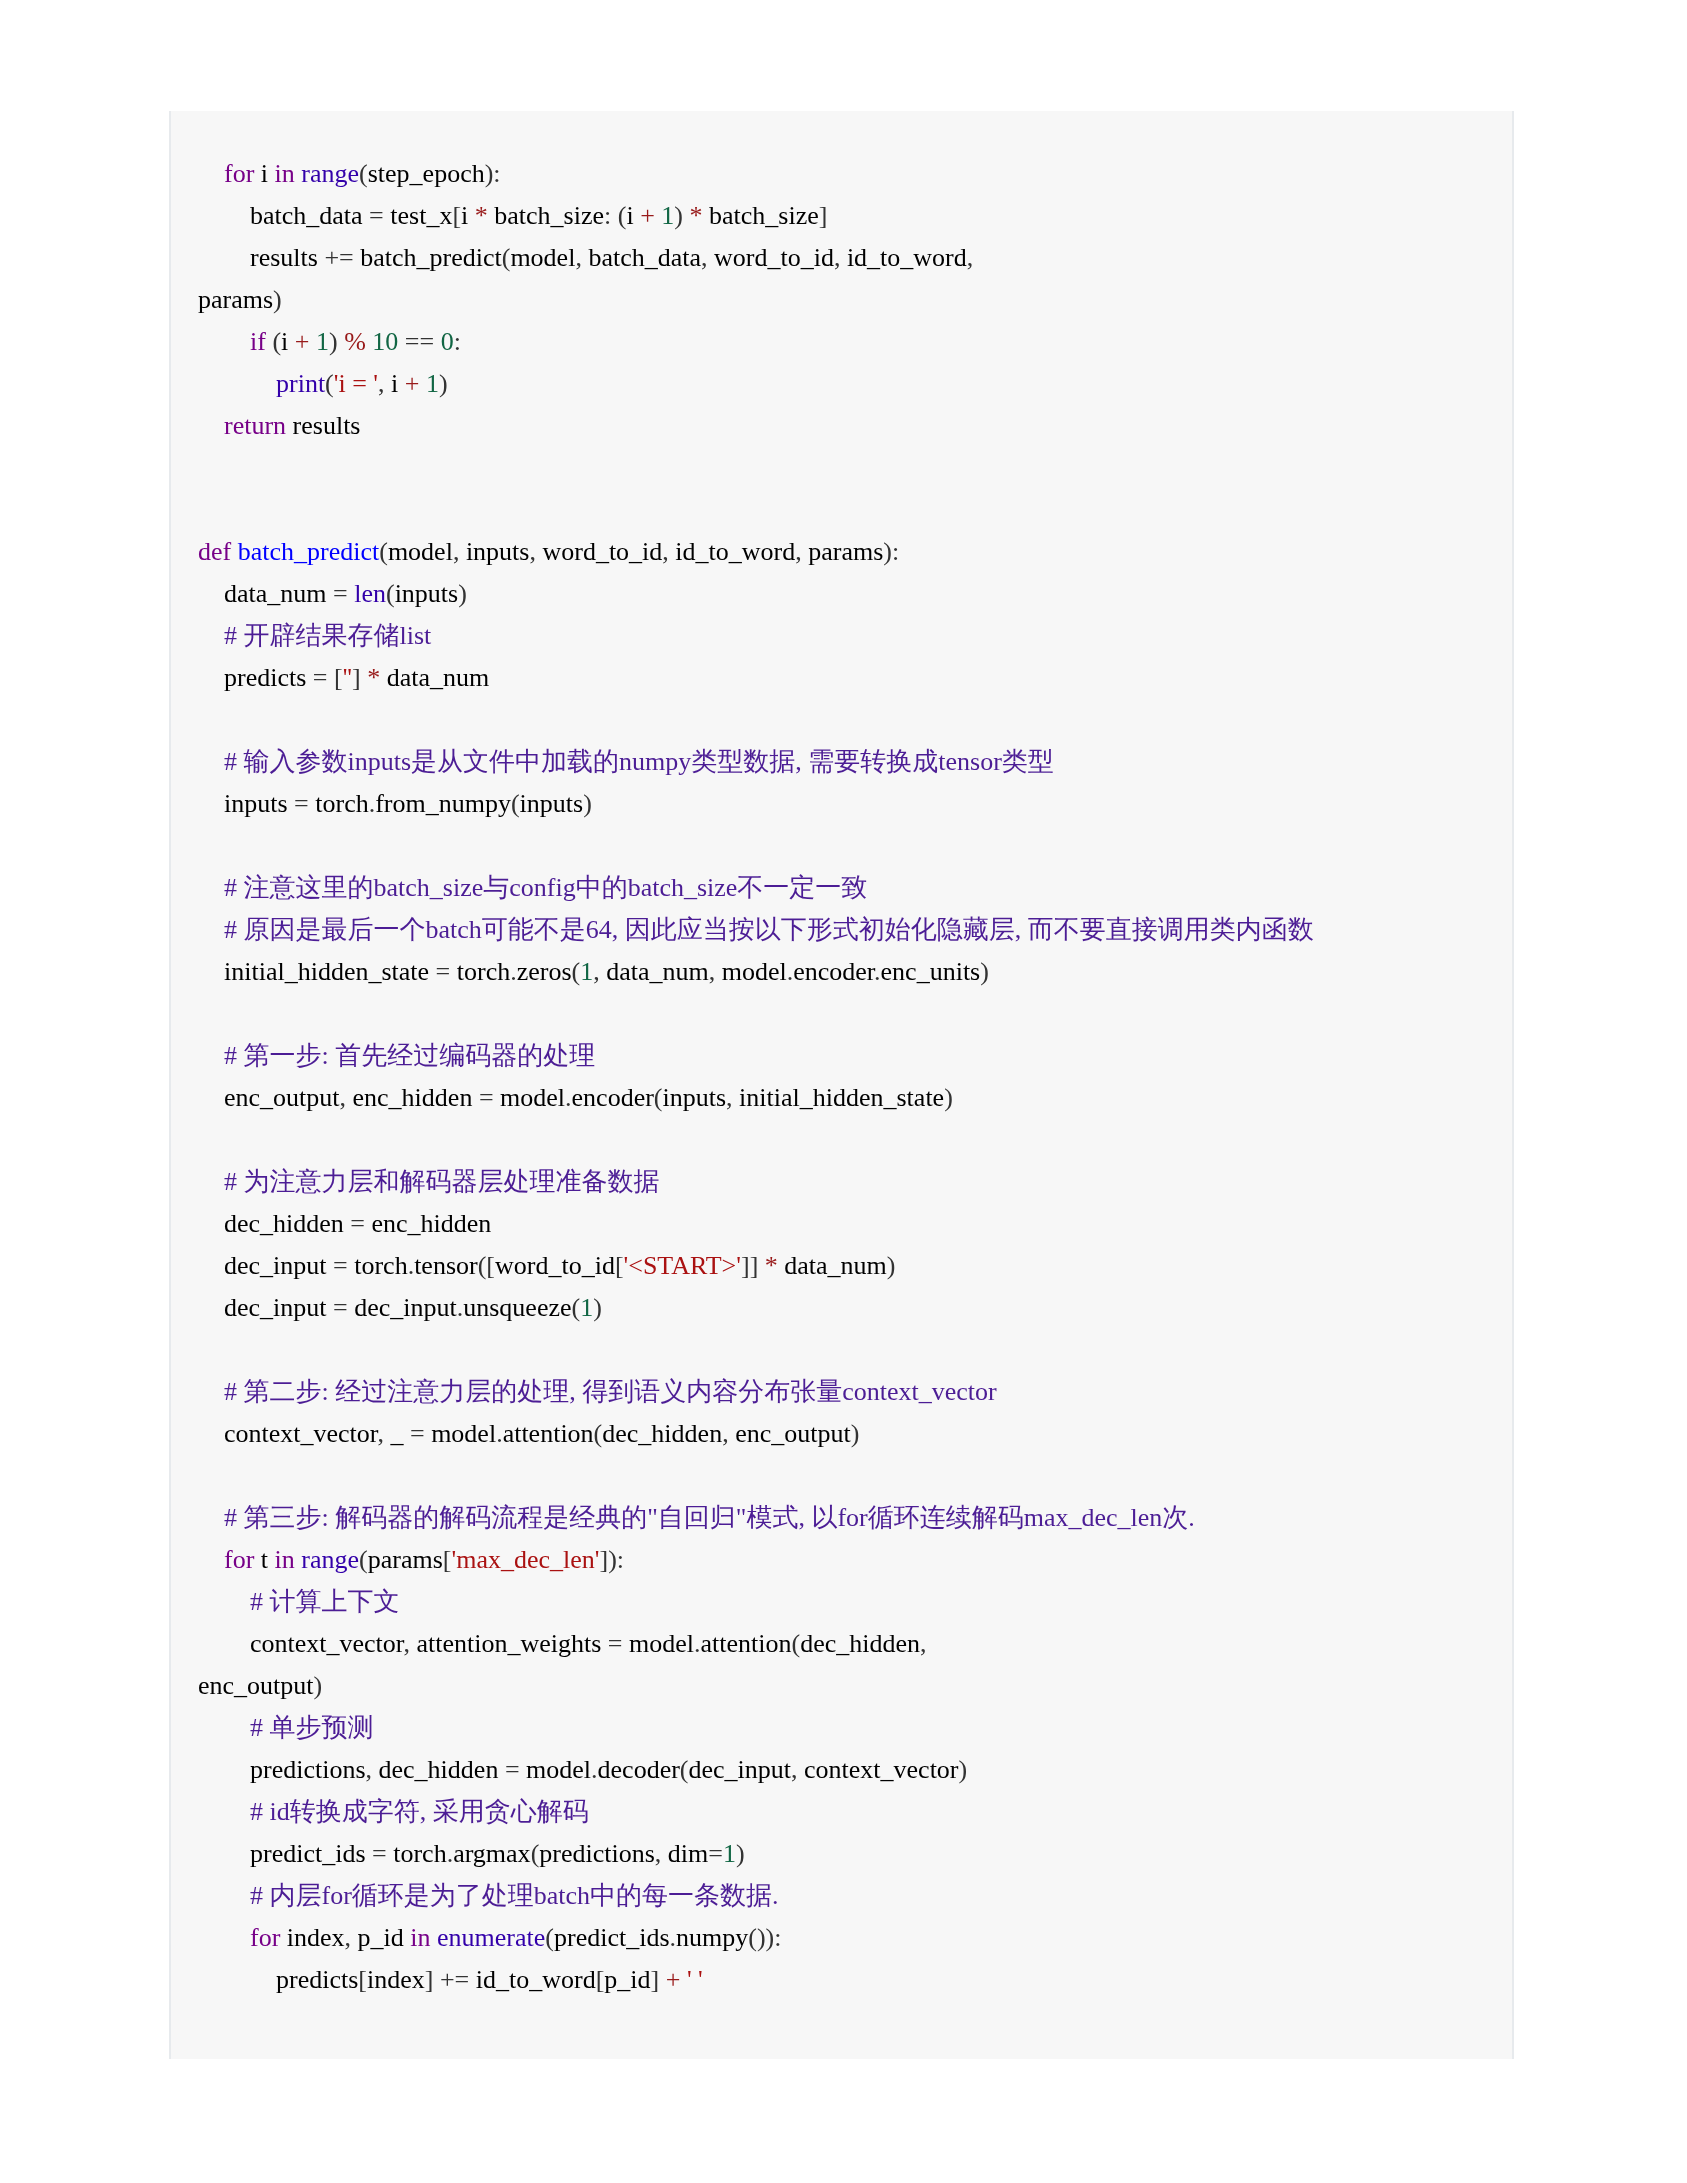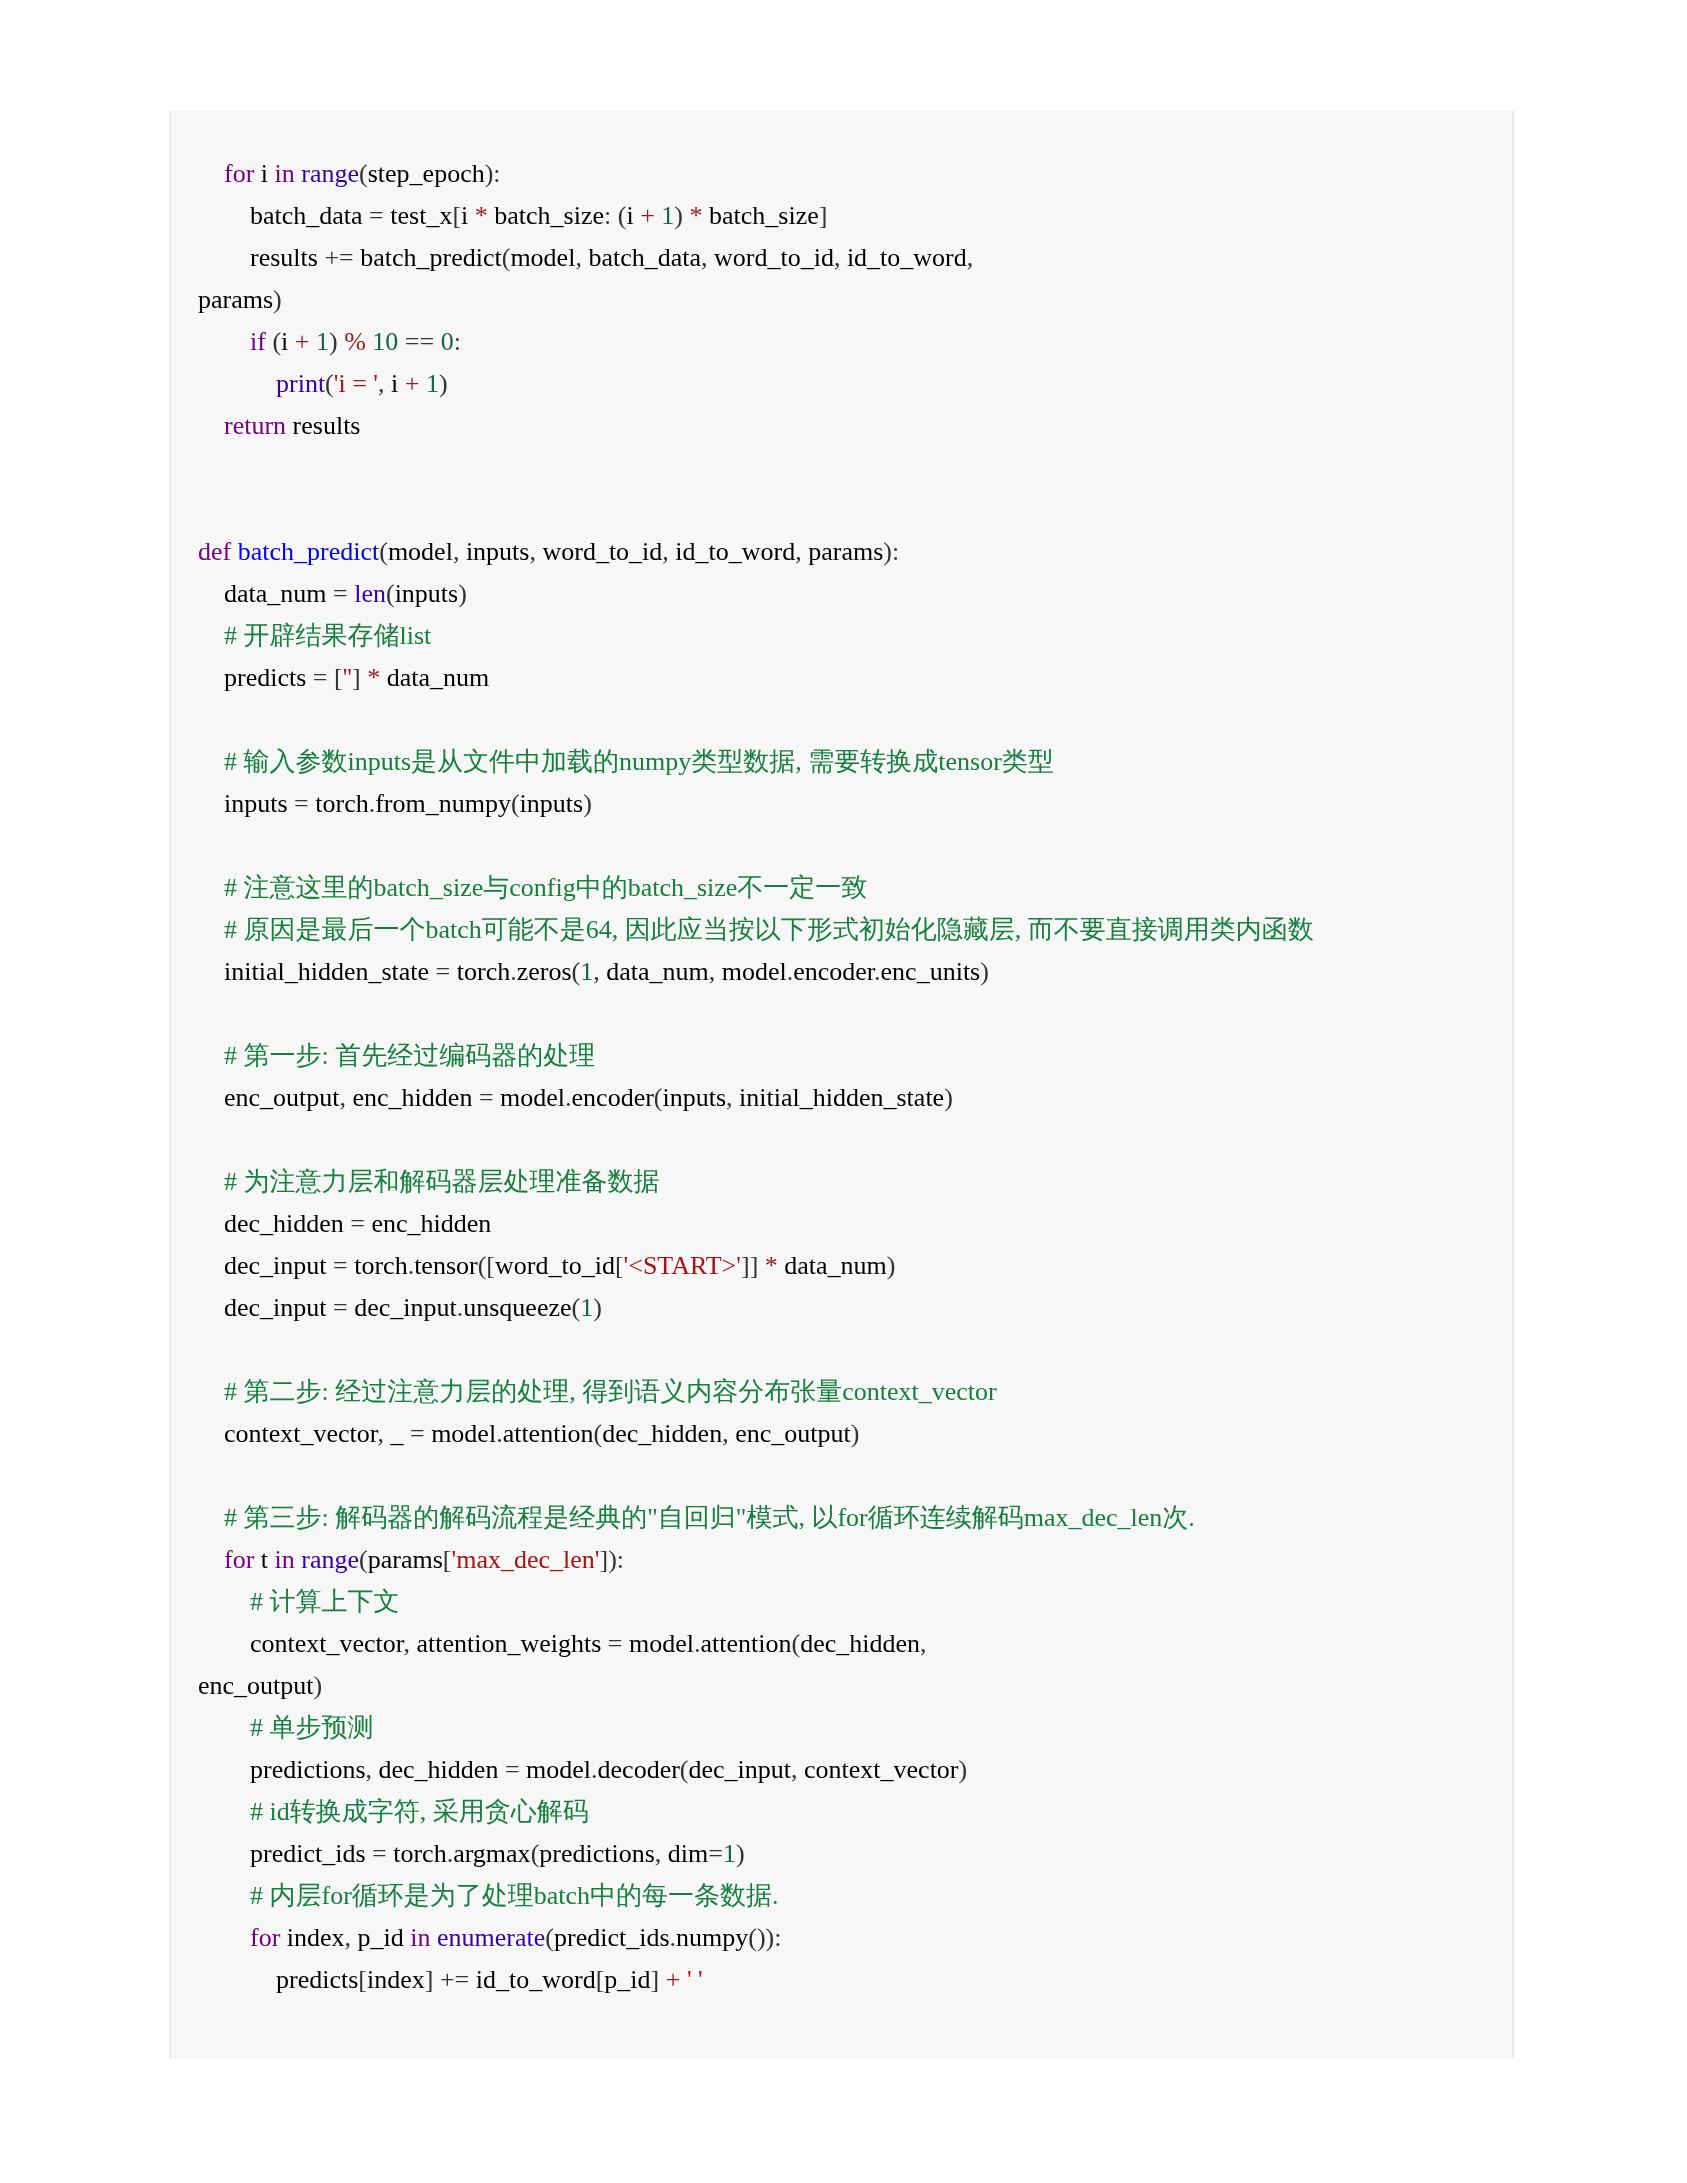--- a/index.html
+++ b/index.html
@@ -23,21 +23,21 @@
     white-space: pre;
   }
   .line { display: block; height: 42px; white-space: pre; }
   .t-kw { color: #770088; }
   .t-bi { color: #3300aa; }
   .t-def { color: #0000ff; }
   .t-str { color: #aa1111; }
   .t-num { color: #116644; }
   .t-op { color: #981a1a; }
   .t-punc { color: #333333; }
-  .t-com { color: #15803d; }
+  .t-com { color: #4c1d95; }
   .t-plain { color: #000000; }
 </style>
 </head>
 <body>
 
 <div class="code-block">
   <div class="code" id="code-body"><div class="line"><span class="t-plain">    </span><span class="t-kw">for</span><span class="t-plain"> i </span><span class="t-kw">in</span><span class="t-plain"> </span><span class="t-bi">range</span><span class="t-punc">(</span><span class="t-plain">step_epoch</span><span class="t-punc">):</span></div><div class="line"><span class="t-plain">        batch_data </span><span class="t-punc">=</span><span class="t-plain"> test_x</span><span class="t-punc">[</span><span class="t-plain">i </span><span class="t-op">*</span><span class="t-plain"> batch_size</span><span class="t-punc">:</span><span class="t-plain"> </span><span class="t-punc">(</span><span class="t-plain">i </span><span class="t-op">+</span><span class="t-plain"> </span><span class="t-num">1</span><span class="t-punc">)</span><span class="t-plain"> </span><span class="t-op">*</span><span class="t-plain"> batch_size</span><span class="t-punc">]</span></div><div class="line"><span class="t-plain">        results </span><span class="t-punc">+=</span><span class="t-plain"> batch_predict</span><span class="t-punc">(</span><span class="t-plain">model</span><span class="t-punc">,</span><span class="t-plain"> batch_data</span><span class="t-punc">,</span><span class="t-plain"> word_to_id</span><span class="t-punc">,</span><span class="t-plain"> id_to_word</span><span class="t-punc">,</span></div><div class="line"><span class="t-plain">params</span><span class="t-punc">)</span></div><div class="line"><span class="t-plain">        </span><span class="t-kw">if</span><span class="t-plain"> </span><span class="t-punc">(</span><span class="t-plain">i </span><span class="t-op">+</span><span class="t-plain"> </span><span class="t-num">1</span><span class="t-punc">)</span><span class="t-plain"> </span><span class="t-op">%</span><span class="t-plain"> </span><span class="t-num">10</span><span class="t-plain"> </span><span class="t-punc">==</span><span class="t-plain"> </span><span class="t-num">0</span><span class="t-punc">:</span></div><div class="line"><span class="t-plain">            </span><span class="t-bi">print</span><span class="t-punc">(</span><span class="t-str">'i = '</span><span class="t-punc">,</span><span class="t-plain"> i </span><span class="t-op">+</span><span class="t-plain"> </span><span class="t-num">1</span><span class="t-punc">)</span></div><div class="line"><span class="t-plain">    </span><span class="t-kw">return</span><span class="t-plain"> results</span></div><div class="line"></div><div class="line"></div><div class="line"><span class="t-kw">def</span><span class="t-plain"> </span><span class="t-def">batch_predict</span><span class="t-punc">(</span><span class="t-plain">model</span><span class="t-punc">,</span><span class="t-plain"> inputs</span><span class="t-punc">,</span><span class="t-plain"> word_to_id</span><span class="t-punc">,</span><span class="t-plain"> id_to_word</span><span class="t-punc">,</span><span class="t-plain"> params</span><span class="t-punc">):</span></div><div class="line"><span class="t-plain">    data_num </span><span class="t-punc">=</span><span class="t-plain"> </span><span class="t-bi">len</span><span class="t-punc">(</span><span class="t-plain">inputs</span><span class="t-punc">)</span></div><div class="line"><span class="t-plain">    </span><span class="t-com"># 开辟结果存储list</span></div><div class="line"><span class="t-plain">    predicts </span><span class="t-punc">=</span><span class="t-plain"> </span><span class="t-punc">[</span><span class="t-str">''</span><span class="t-punc">]</span><span class="t-plain"> </span><span class="t-op">*</span><span class="t-plain"> data_num</span></div><div class="line"></div><div class="line"><span class="t-plain">    </span><span class="t-com"># 输入参数inputs是从文件中加载的numpy类型数据, 需要转换成tensor类型</span></div><div class="line"><span class="t-plain">    inputs </span><span class="t-punc">=</span><span class="t-plain"> torch</span><span class="t-punc">.</span><span class="t-plain">from_numpy</span><span class="t-punc">(</span><span class="t-plain">inputs</span><span class="t-punc">)</span></div><div class="line"></div><div class="line"><span class="t-plain">    </span><span class="t-com"># 注意这里的batch_size与config中的batch_size不一定一致</span></div><div class="line"><span class="t-plain">    </span><span class="t-com"># 原因是最后一个batch可能不是64, 因此应当按以下形式初始化隐藏层, 而不要直接调用类内函数</span></div><div class="line"><span class="t-plain">    initial_hidden_state </span><span class="t-punc">=</span><span class="t-plain"> torch</span><span class="t-punc">.</span><span class="t-plain">zeros</span><span class="t-punc">(</span><span class="t-num">1</span><span class="t-punc">,</span><span class="t-plain"> data_num</span><span class="t-punc">,</span><span class="t-plain"> model</span><span class="t-punc">.</span><span class="t-plain">encoder</span><span class="t-punc">.</span><span class="t-plain">enc_units</span><span class="t-punc">)</span></div><div class="line"></div><div class="line"><span class="t-plain">    </span><span class="t-com"># 第一步: 首先经过编码器的处理</span></div><div class="line"><span class="t-plain">    enc_output</span><span class="t-punc">,</span><span class="t-plain"> enc_hidden </span><span class="t-punc">=</span><span class="t-plain"> model</span><span class="t-punc">.</span><span class="t-plain">encoder</span><span class="t-punc">(</span><span class="t-plain">inputs</span><span class="t-punc">,</span><span class="t-plain"> initial_hidden_state</span><span class="t-punc">)</span></div><div class="line"></div><div class="line"><span class="t-plain">    </span><span class="t-com"># 为注意力层和解码器层处理准备数据</span></div><div class="line"><span class="t-plain">    dec_hidden </span><span class="t-punc">=</span><span class="t-plain"> enc_hidden</span></div><div class="line"><span class="t-plain">    dec_input </span><span class="t-punc">=</span><span class="t-plain"> torch</span><span class="t-punc">.</span><span class="t-plain">tensor</span><span class="t-punc">([</span><span class="t-plain">word_to_id</span><span class="t-punc">[</span><span class="t-str">'&lt;START&gt;'</span><span class="t-punc">]]</span><span class="t-plain"> </span><span class="t-op">*</span><span class="t-plain"> data_num</span><span class="t-punc">)</span></div><div class="line"><span class="t-plain">    dec_input </span><span class="t-punc">=</span><span class="t-plain"> dec_input</span><span class="t-punc">.</span><span class="t-plain">unsqueeze</span><span class="t-punc">(</span><span class="t-num">1</span><span class="t-punc">)</span></div><div class="line"></div><div class="line"><span class="t-plain">    </span><span class="t-com"># 第二步: 经过注意力层的处理, 得到语义内容分布张量context_vector</span></div><div class="line"><span class="t-plain">    context_vector</span><span class="t-punc">,</span><span class="t-plain"> _ </span><span class="t-punc">=</span><span class="t-plain"> model</span><span class="t-punc">.</span><span class="t-plain">attention</span><span class="t-punc">(</span><span class="t-plain">dec_hidden</span><span class="t-punc">,</span><span class="t-plain"> enc_output</span><span class="t-punc">)</span></div><div class="line"></div><div class="line"><span class="t-plain">    </span><span class="t-com"># 第三步: 解码器的解码流程是经典的"自回归"模式, 以for循环连续解码max_dec_len次.</span></div><div class="line"><span class="t-plain">    </span><span class="t-kw">for</span><span class="t-plain"> t </span><span class="t-kw">in</span><span class="t-plain"> </span><span class="t-bi">range</span><span class="t-punc">(</span><span class="t-plain">params</span><span class="t-punc">[</span><span class="t-str">'max_dec_len'</span><span class="t-punc">]):</span></div><div class="line"><span class="t-plain">        </span><span class="t-com"># 计算上下文</span></div><div class="line"><span class="t-plain">        context_vector</span><span class="t-punc">,</span><span class="t-plain"> attention_weights </span><span class="t-punc">=</span><span class="t-plain"> model</span><span class="t-punc">.</span><span class="t-plain">attention</span><span class="t-punc">(</span><span class="t-plain">dec_hidden</span><span class="t-punc">,</span></div><div class="line"><span class="t-plain">enc_output</span><span class="t-punc">)</span></div><div class="line"><span class="t-plain">        </span><span class="t-com"># 单步预测</span></div><div class="line"><span class="t-plain">        predictions</span><span class="t-punc">,</span><span class="t-plain"> dec_hidden </span><span class="t-punc">=</span><span class="t-plain"> model</span><span class="t-punc">.</span><span class="t-plain">decoder</span><span class="t-punc">(</span><span class="t-plain">dec_input</span><span class="t-punc">,</span><span class="t-plain"> context_vector</span><span class="t-punc">)</span></div><div class="line"><span class="t-plain">        </span><span class="t-com"># id转换成字符, 采用贪心解码</span></div><div class="line"><span class="t-plain">        predict_ids </span><span class="t-punc">=</span><span class="t-plain"> torch</span><span class="t-punc">.</span><span class="t-plain">argmax</span><span class="t-punc">(</span><span class="t-plain">predictions</span><span class="t-punc">,</span><span class="t-plain"> dim</span><span class="t-punc">=</span><span class="t-num">1</span><span class="t-punc">)</span></div><div class="line"><span class="t-plain">        </span><span class="t-com"># 内层for循环是为了处理batch中的每一条数据.</span></div><div class="line"><span class="t-plain">        </span><span class="t-kw">for</span><span class="t-plain"> index</span><span class="t-punc">,</span><span class="t-plain"> p_id </span><span class="t-kw">in</span><span class="t-plain"> </span><span class="t-bi">enumerate</span><span class="t-punc">(</span><span class="t-plain">predict_ids</span><span class="t-punc">.</span><span class="t-plain">numpy</span><span class="t-punc">()):</span></div><div class="line"><span class="t-plain">            predicts</span><span class="t-punc">[</span><span class="t-plain">index</span><span class="t-punc">]</span><span class="t-plain"> </span><span class="t-punc">+=</span><span class="t-plain"> id_to_word</span><span class="t-punc">[</span><span class="t-plain">p_id</span><span class="t-punc">]</span><span class="t-plain"> </span><span class="t-op">+</span><span class="t-plain"> </span><span class="t-str">' '</span></div></div>
 </div>
 
 

